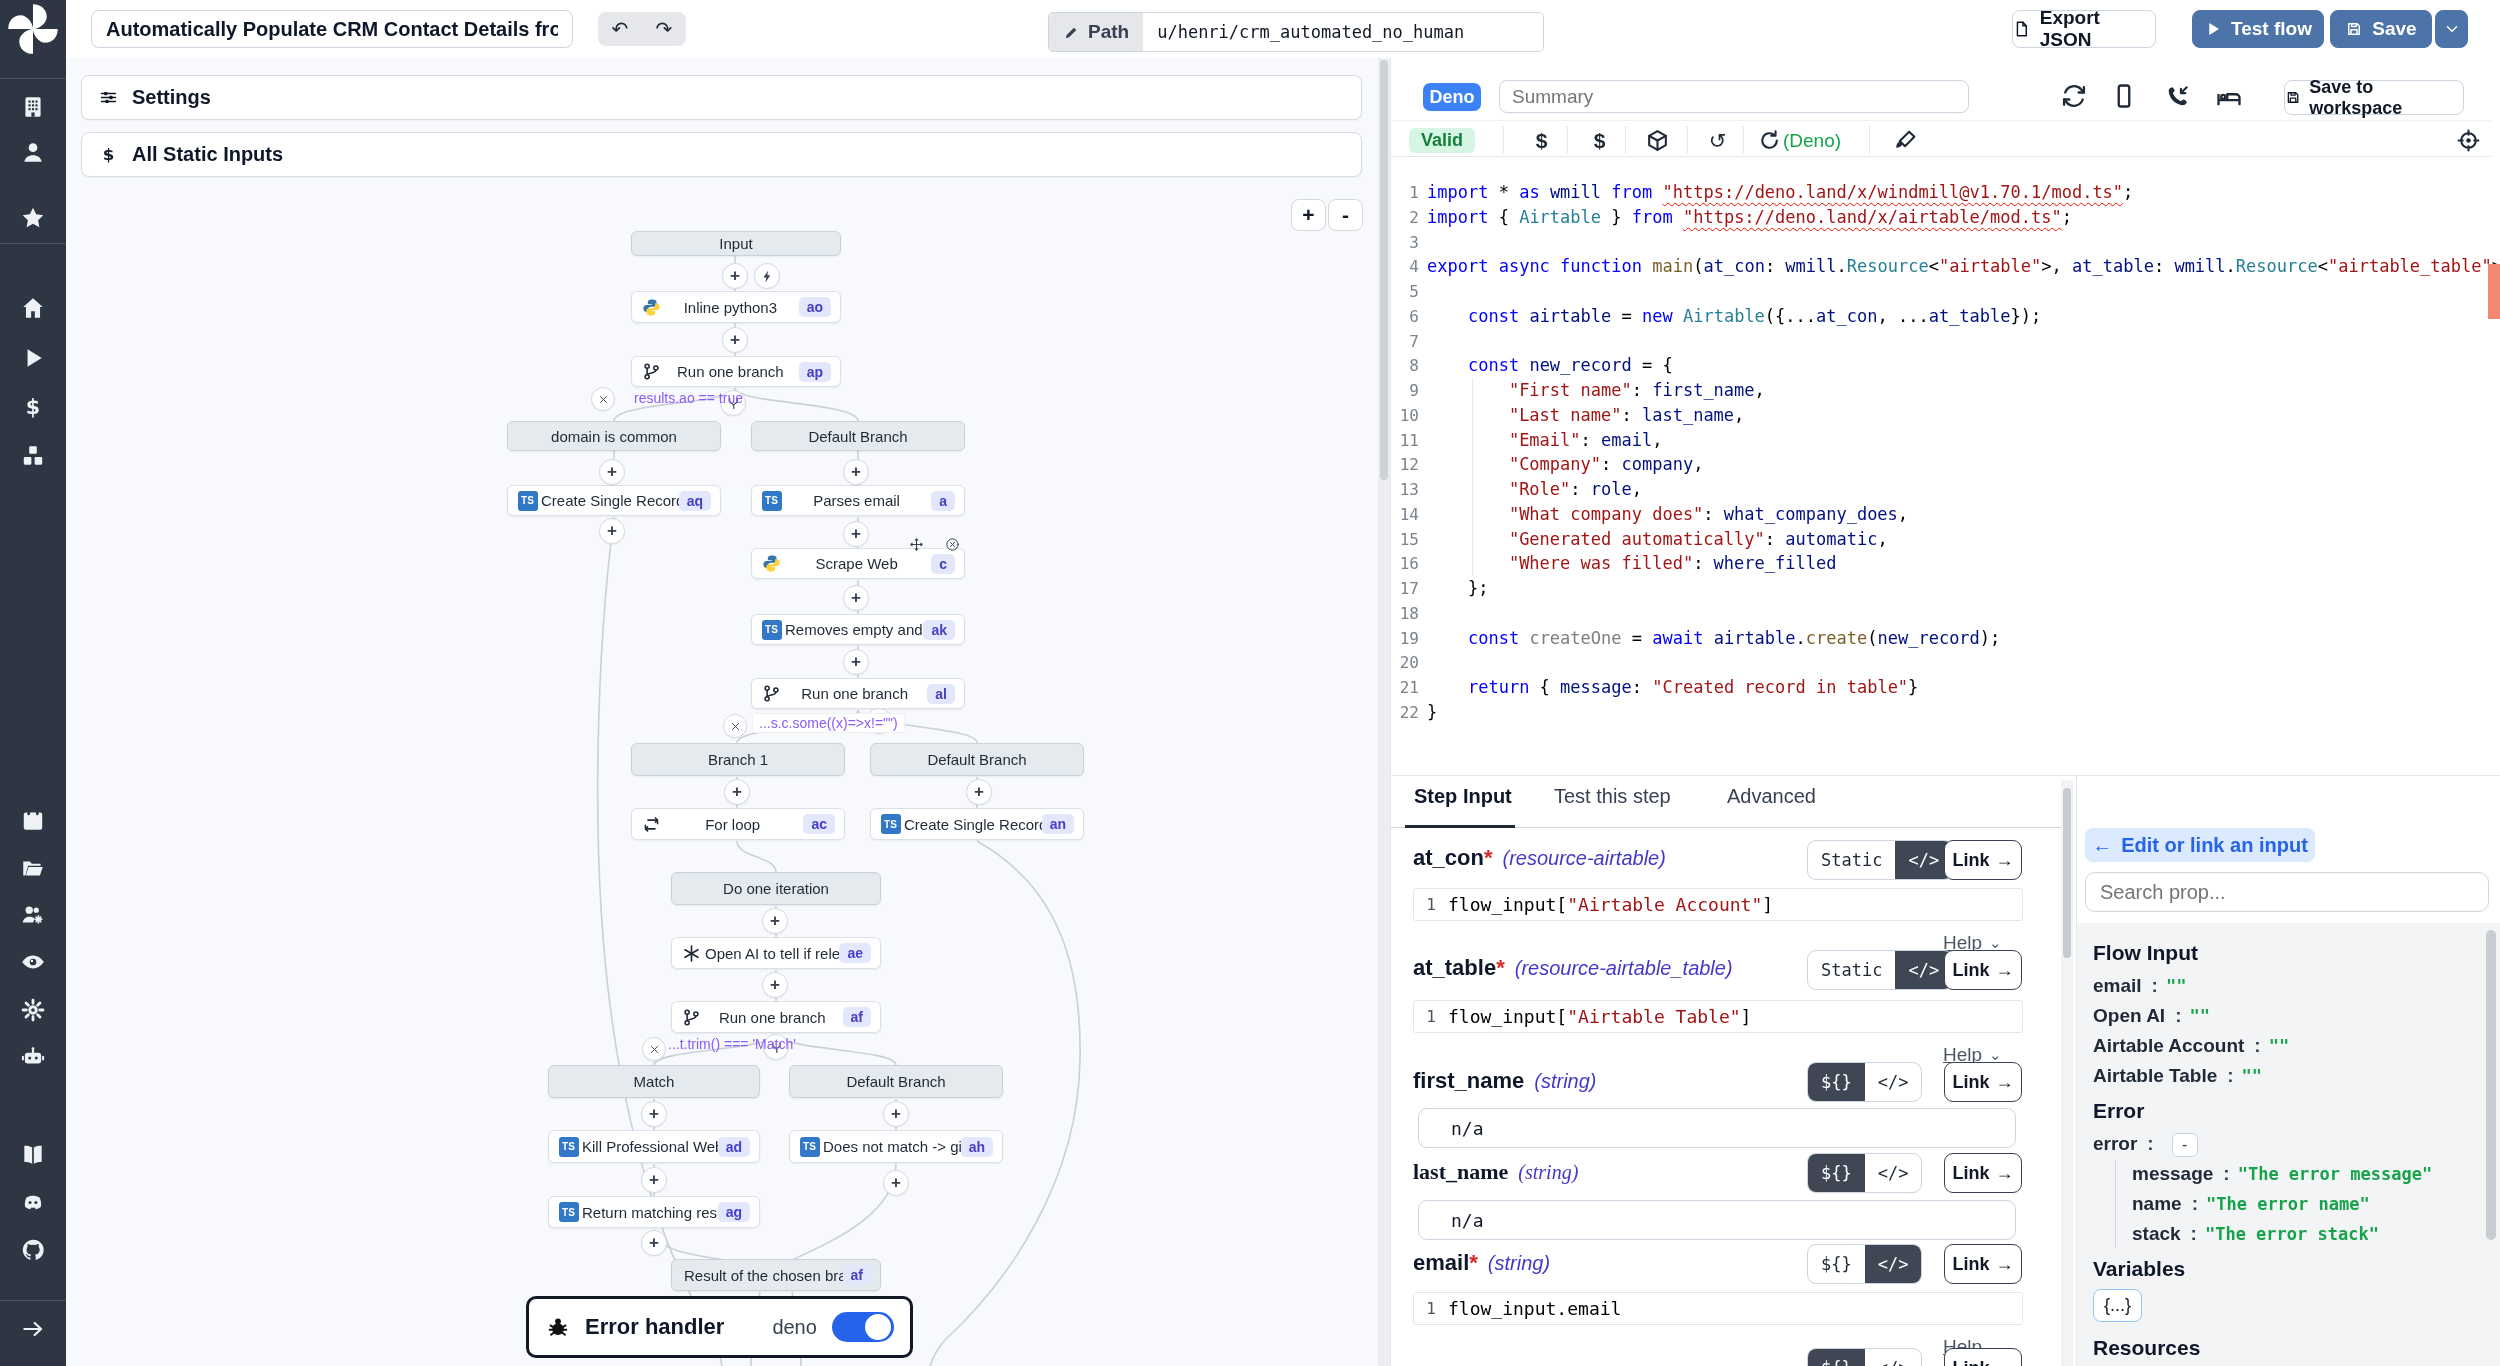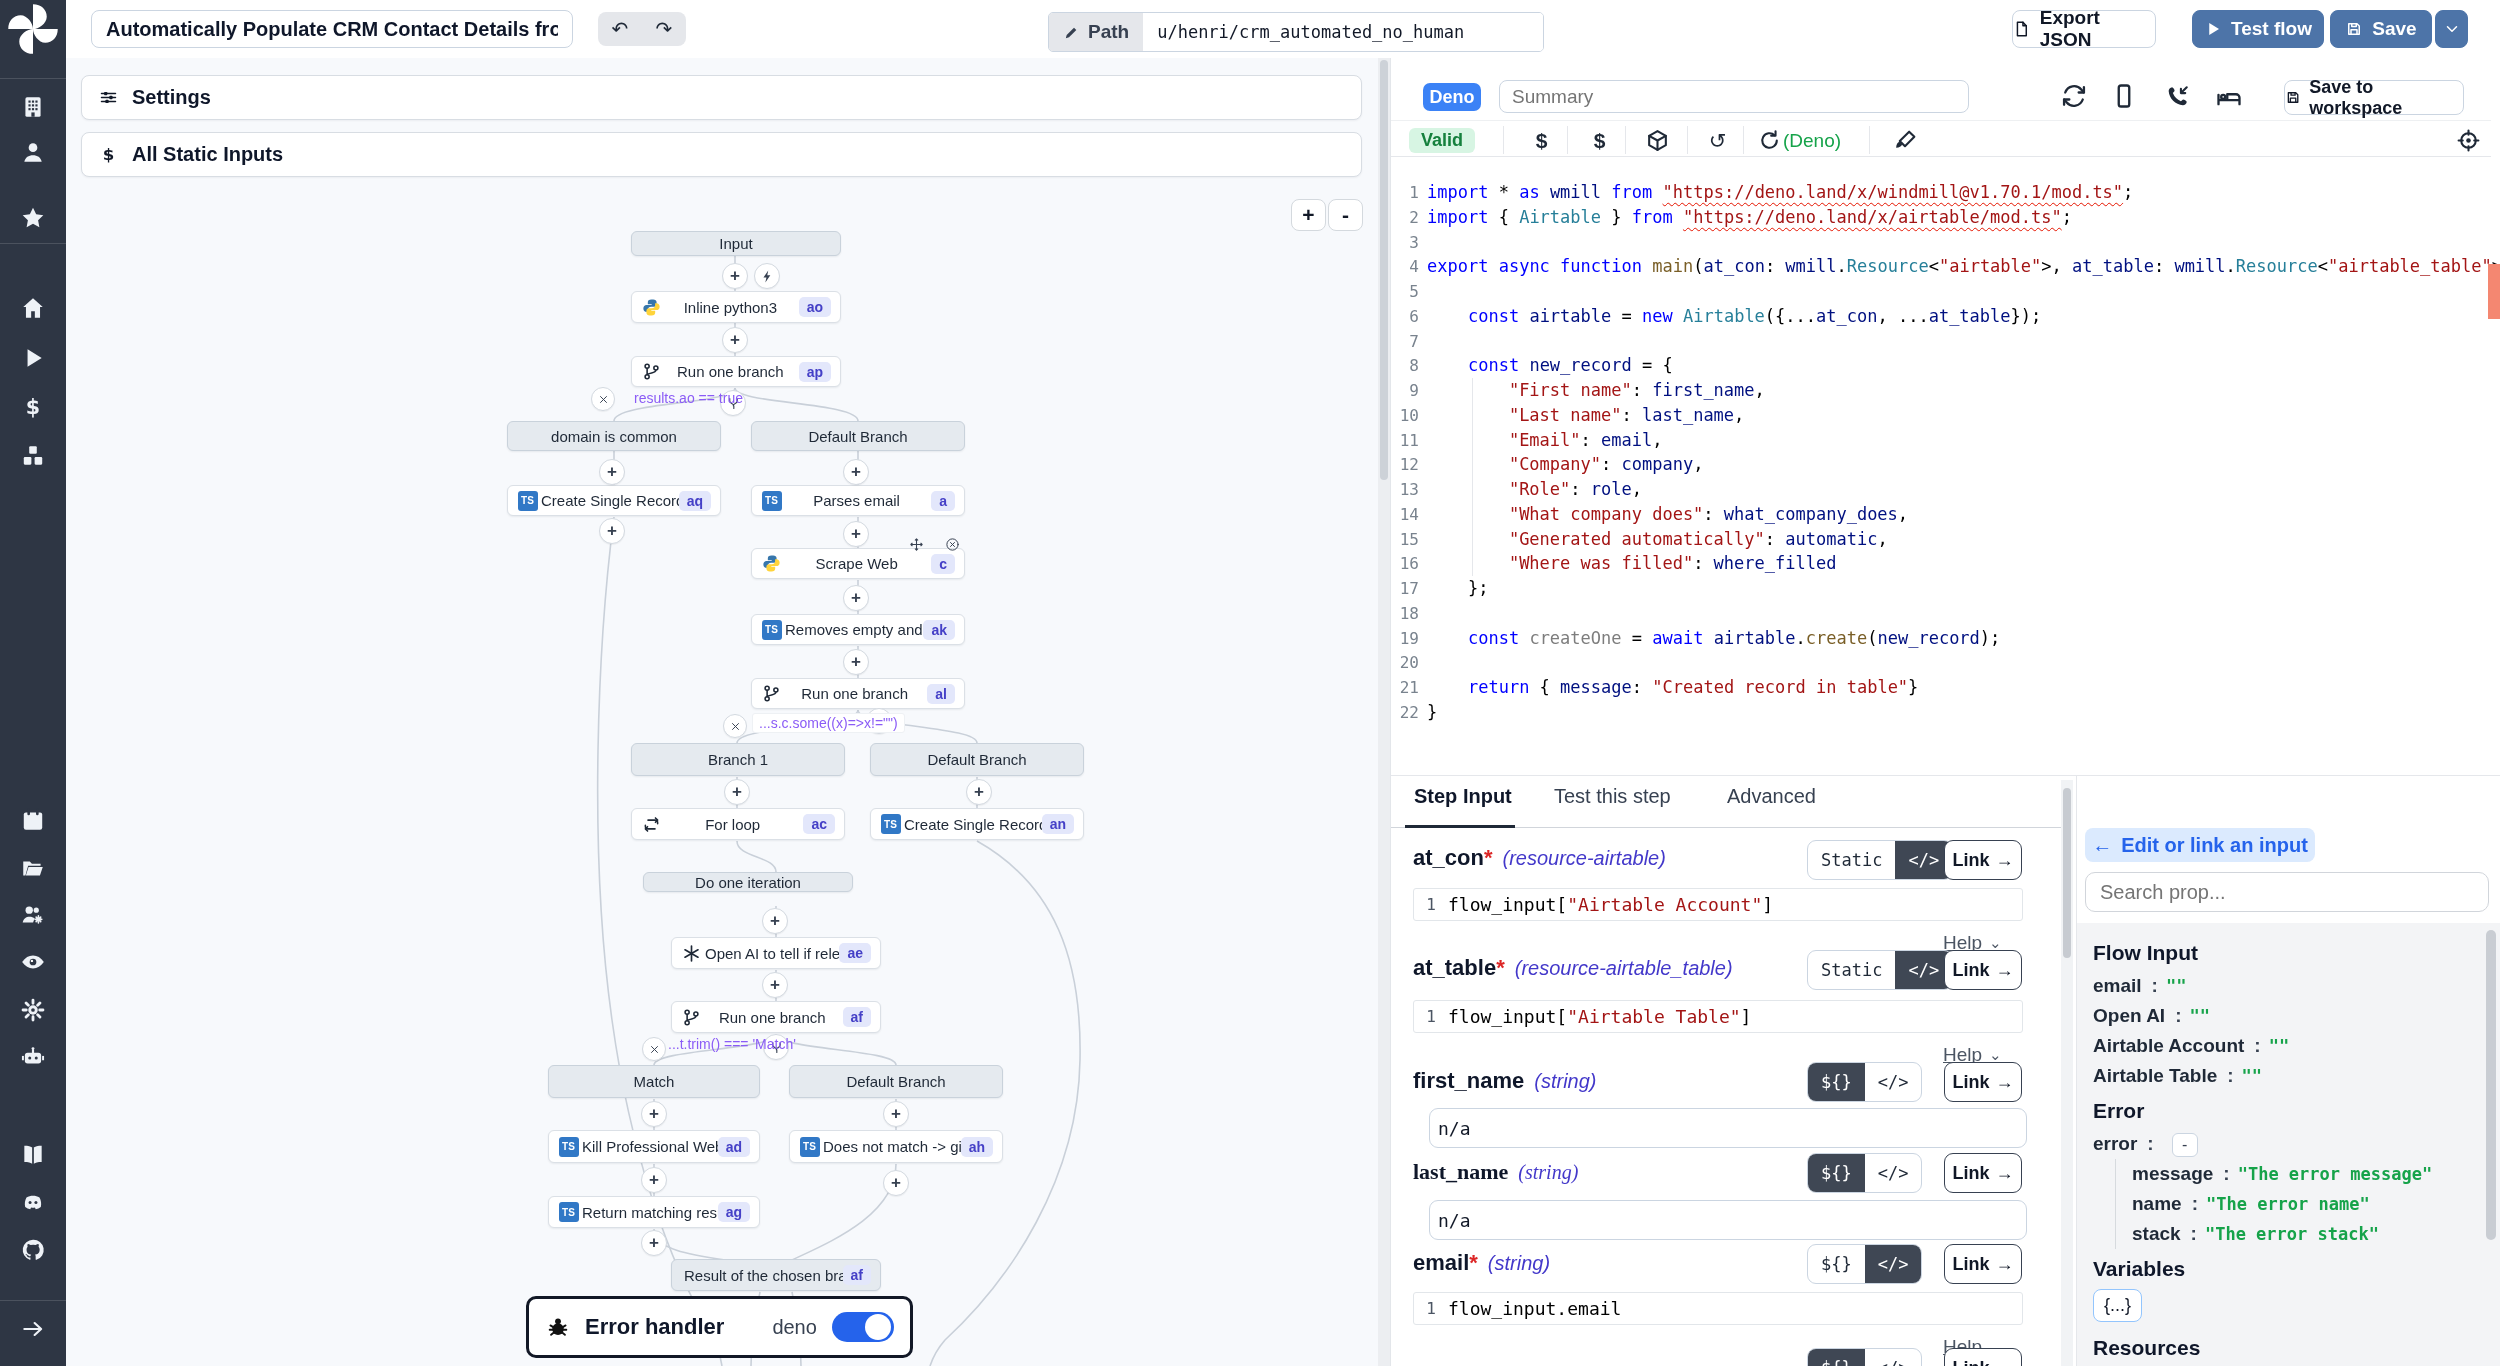--- a/index.html
+++ b/index.html
@@ -84,21 +84,21 @@
   #fields{position:absolute;left:0;top:770px;width:672px;height:538px;overflow:hidden}
   .flab{position:absolute;left:22px;font-size:22px;font-weight:700;color:#0f172a;white-space:nowrap}
   .flab .req{color:#dc2626}
   .flab .ftype{font-size:20px;font-weight:400;font-style:italic;color:#4338ca;margin-left:10px}
   .seg{position:absolute;display:flex;height:40px;border:1px solid #cbd5e1;border-radius:9px;overflow:hidden;background:#fff;box-sizing:border-box;cursor:pointer}
   .seg .sg{display:flex;align-items:center;justify-content:center;padding:0 13px;font-size:17px;color:#1f2937;font-family:"DejaVu Sans Mono",monospace}
   .seg .sg.dark{background:#3f4754;color:#fff}
   .linkbtn{position:absolute;width:78px;height:40px;border:1.5px solid #374151;border-radius:9px;background:#fff;display:flex;align-items:center;justify-content:center;gap:6px;font-size:18px;font-weight:600;color:#111827;cursor:pointer;box-sizing:border-box}
   .coderow{position:absolute;left:22px;width:610px;height:33px;background:#fff;border:1px solid #e2e6ea;border-radius:3px;display:flex;align-items:center;font-family:"DejaVu Sans Mono",monospace;font-size:18px;box-sizing:border-box}
   .coderow .gut{width:34px;text-align:center;color:#4b5563;font-size:16px}
-  .textrow{position:absolute;left:38px;width:598px;height:40px;border:1px solid #cbd5e1;border-radius:9px;display:flex;align-items:center;padding:0 8px;font-family:"DejaVu Sans Mono",monospace;font-size:18px;color:#111827;box-sizing:border-box;background:#fff}
+  .textrow{position:absolute;left:27px;width:598px;height:40px;border:1px solid #cbd5e1;border-radius:9px;display:flex;align-items:center;padding:0 32px;font-family:"DejaVu Sans Mono",monospace;font-size:18px;color:#111827;box-sizing:border-box;background:#fff}
   .helplink{position:absolute;font-size:19px;color:#4b5563;cursor:pointer;display:flex;align-items:center;gap:7px}
   .helplink u{font-weight:500}
   #spanel-scroll{position:absolute;left:670px;top:722px;width:12px;height:586px;background:#f1f3f5}
   #spanel-scroll .thumb{position:absolute;left:2px;top:8px;width:8px;height:170px;background:#c7cbd1;border-radius:4px}
 
   
   #lpanel{position:absolute;left:685px;top:717px;width:425px;height:591px;border-left:1px solid #e5e7eb;box-sizing:border-box}
   #back-pill{position:absolute;left:8px;top:53px;width:230px;height:34px;background:#dbeafe;color:#2563eb;font-size:20px;font-weight:700;border-radius:8px;display:flex;align-items:center;justify-content:center;gap:9px;cursor:pointer}
   #search-prop{position:absolute;left:8px;top:97px;width:404px;height:40px;border:1px solid #d1d5db;border-radius:10px;font-size:20px;padding:0 14px;box-sizing:border-box;font-family:"Liberation Sans",sans-serif}
   #graybox{position:absolute;left:0;top:148px;width:425px;height:443px;background:#f3f4f6;padding:10px 0 0 16px;box-sizing:border-box;overflow:hidden}
@@ -491,21 +491,21 @@
           <span class="flabel">For loop</span>
           <span class="fbadge">ac</span>
         </div>
         <div class="fnode" style="left: 804px; top: 750px; width: 214px; height: 32px;">
           <span class="ficon">
             <span class="tsicon">TS</span>
           </span>
           <span class="flabel">Create Single Record (Airtable)</span>
           <span class="fbadge">an</span>
         </div>
-        <div class="fnode gray" style="left: 577px; top: 814px; width: 210px; height: 20px; align-items: center;">
+        <div class="fnode gray" style="left: 605px; top: 814px; width: 210px; height: 33px; align-items: center;">
           <span class="flabel">Do one iteration</span>
         </div>
         <div class="fnode" style="left: 605px; top: 879px; width: 210px; height: 32px;">
           <span class="ficon">
             <svg viewBox="0 0 24 24" fill="none" stroke="currentColor" stroke-width="2" stroke-linecap="round" stroke-linejoin="round">
               <g stroke-width="1.9">
                 <path d="M12 3.5v17M4.6 7.75l14.8 8.5M19.4 7.75l-14.8 8.5"></path>
               </g>
             </svg>
           </span>

